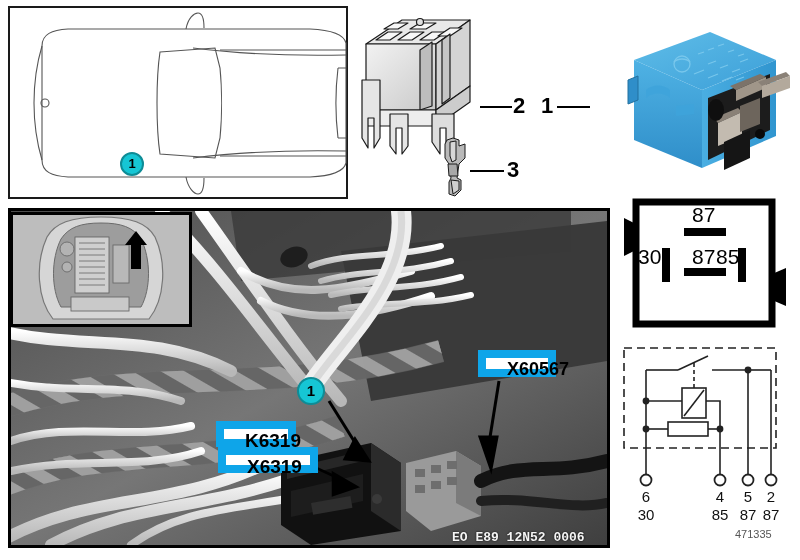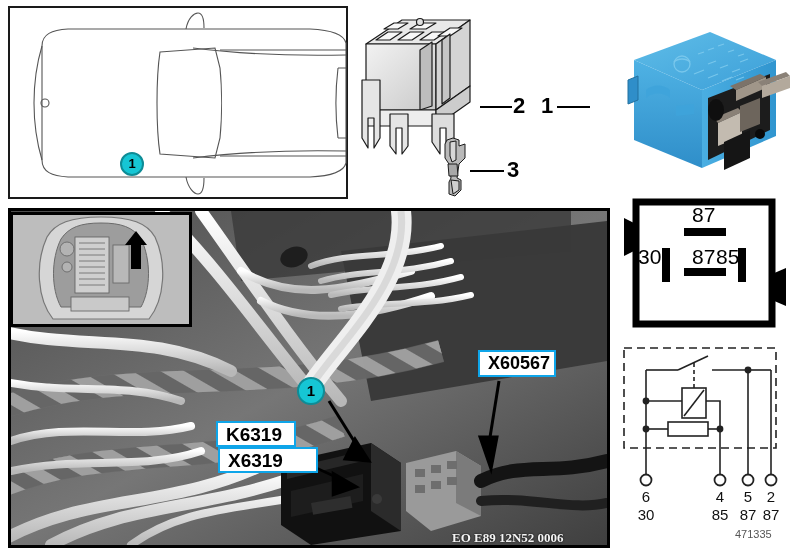--- a/index.html
+++ b/index.html
@@ -43,30 +43,30 @@
 
   
   #inset{left:10px;top:212px;width:182px;height:115px;border:3px solid #000;box-sizing:border-box;
          background:#b9b9b9;overflow:hidden;}
 
   
   #photo{left:8px;top:208px;width:602px;height:340px;border:3px solid #000;box-sizing:border-box;
          background:#6e6e6e;overflow:hidden;}
 
   
-  .tagbox{position:absolute;background:#fff;border:2px solid #0ea5e9;color:#000;
-          font-weight:bold;font-size:19px;line-height:1;padding:2px 8px;box-sizing:border-box;
+  .tagbox{position:absolute;background:#fff;border:8px solid #0ea5e9;color:#000;
+          font-weight:bold;font-size:19px;line-height:1;padding:2px 21px;box-sizing:border-box;
           font-family:"Liberation Sans",sans-serif;letter-spacing:0px;}
   #tag-k{left:216px;top:421px;width:80px;height:26px;}
   #tag-x{left:218px;top:447px;width:100px;height:26px;}
   #tag-x60567{left:478px;top:350px;width:78px;height:27px;font-size:18px;}
   #photo-callout{left:297px;top:377px;width:28px;height:28px;line-height:24px;font-size:15px;}
 
   #eo-code{left:452px;top:530px;font-size:13px;color:#f5f5f5;font-weight:600;
-           font-family:Liberation Serif, serif;text-shadow:0 0 2px #000;}
+           font-family:Liberation Mono, monospace;text-shadow:0 0 2px #000;}
   #docnum{left:735px;top:528px;font-size:11px;color:#555;}
 
   
   svg{display:block;overflow:visible;}
 </style>
 </head>
 <body>
 
 <div class="abs" id="car-panel">
   <svg id="car-svg" width="336" height="189" viewBox="0 0 336 189">

